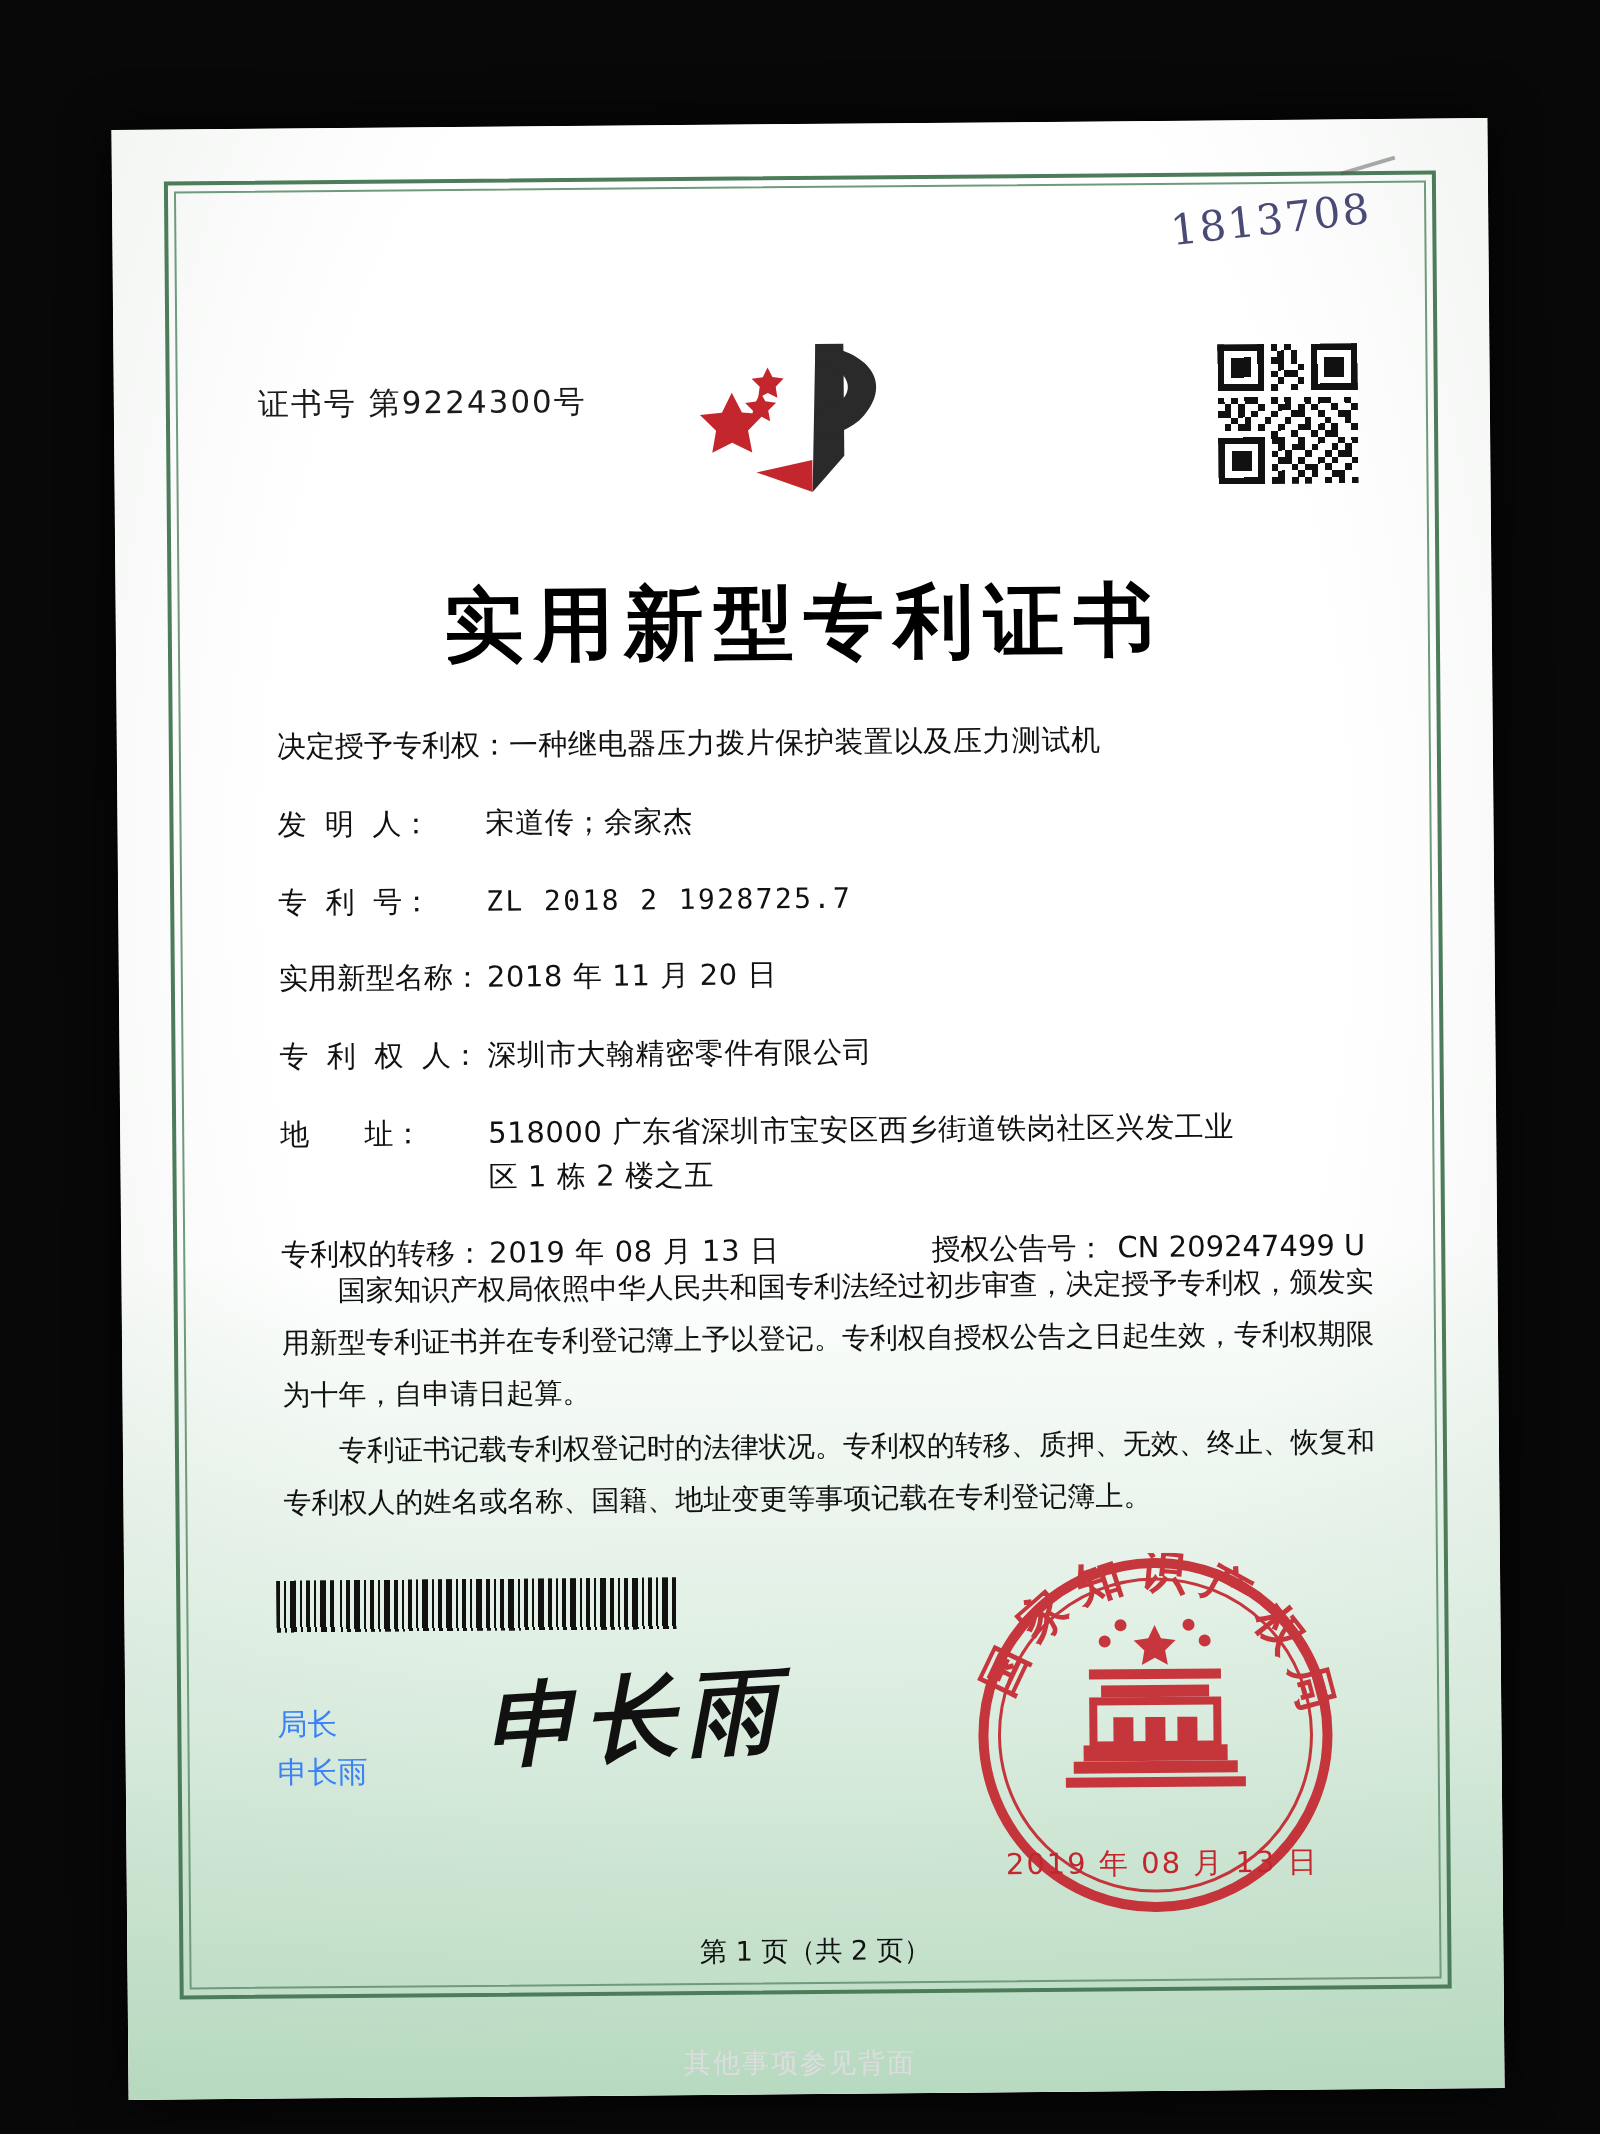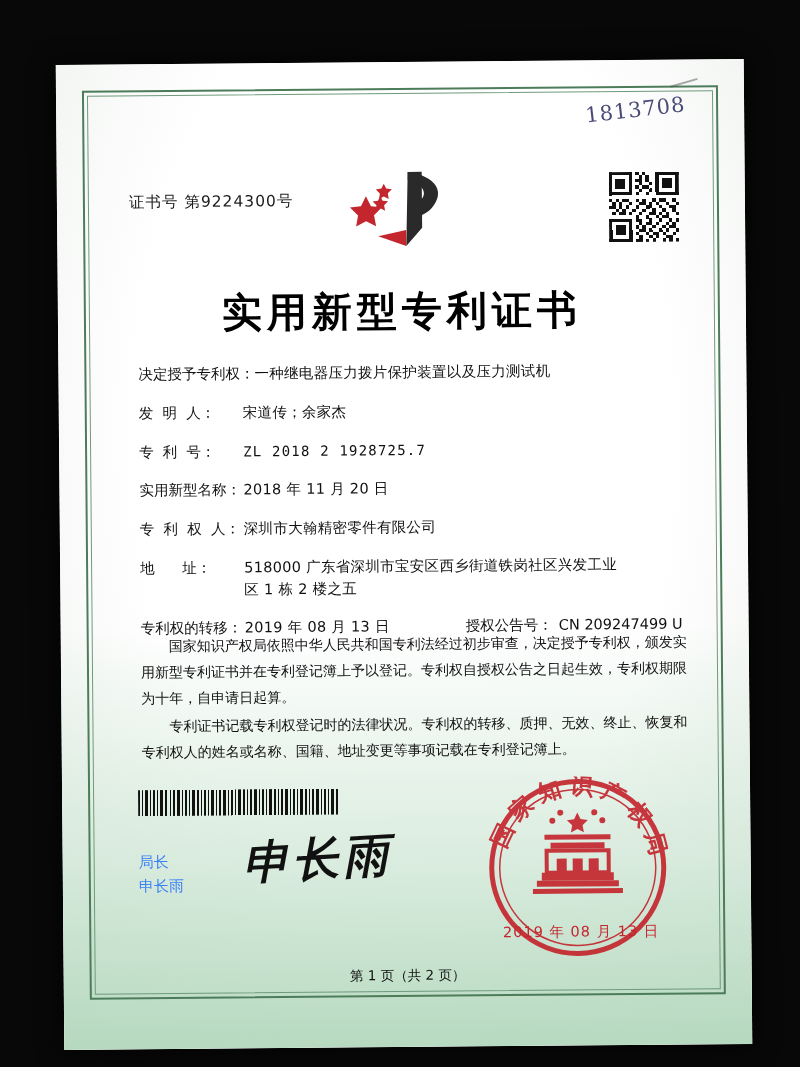--- a/index.html
+++ b/index.html
@@ -544,13 +544,14 @@
             </text>
           </g>
         </svg>
       </div>
       <div class="seal-date">2019 年 08 月 13 日</div>
 
       <div class="page-no">第 1 页（共 2 页）</div>
     </div>
   </div>
 
+  <div class="footer-note" style="position:absolute;bottom:26px;color:#ddd;">其他事项参见背面</div>
 </div>
 
 </body></html>

